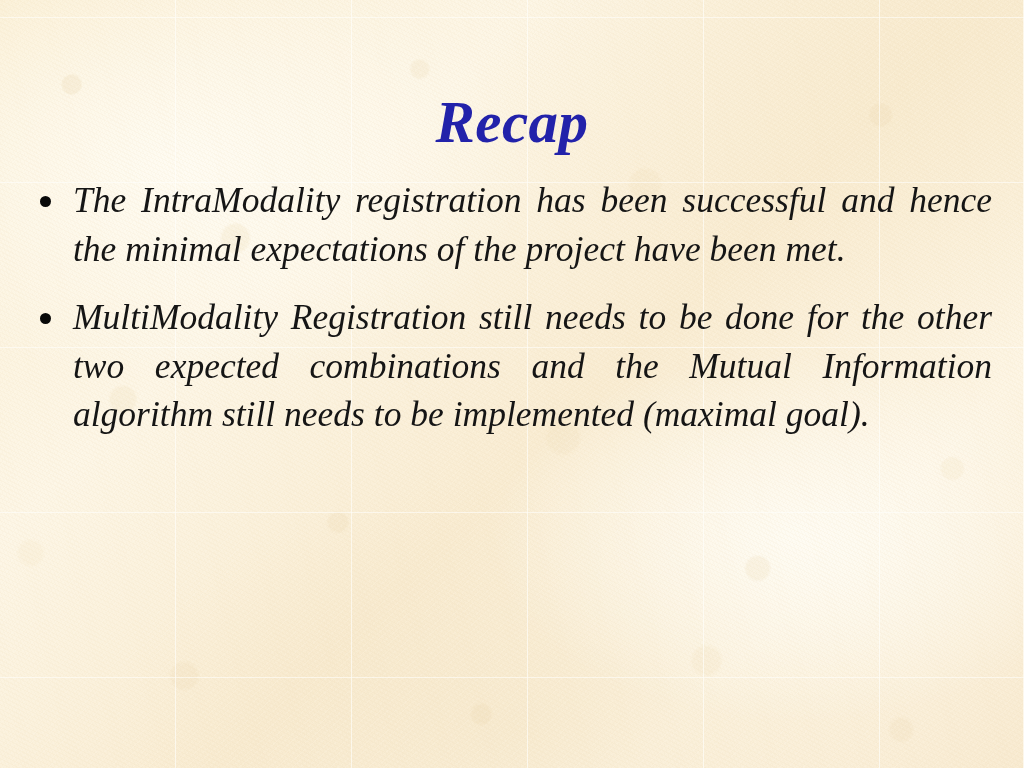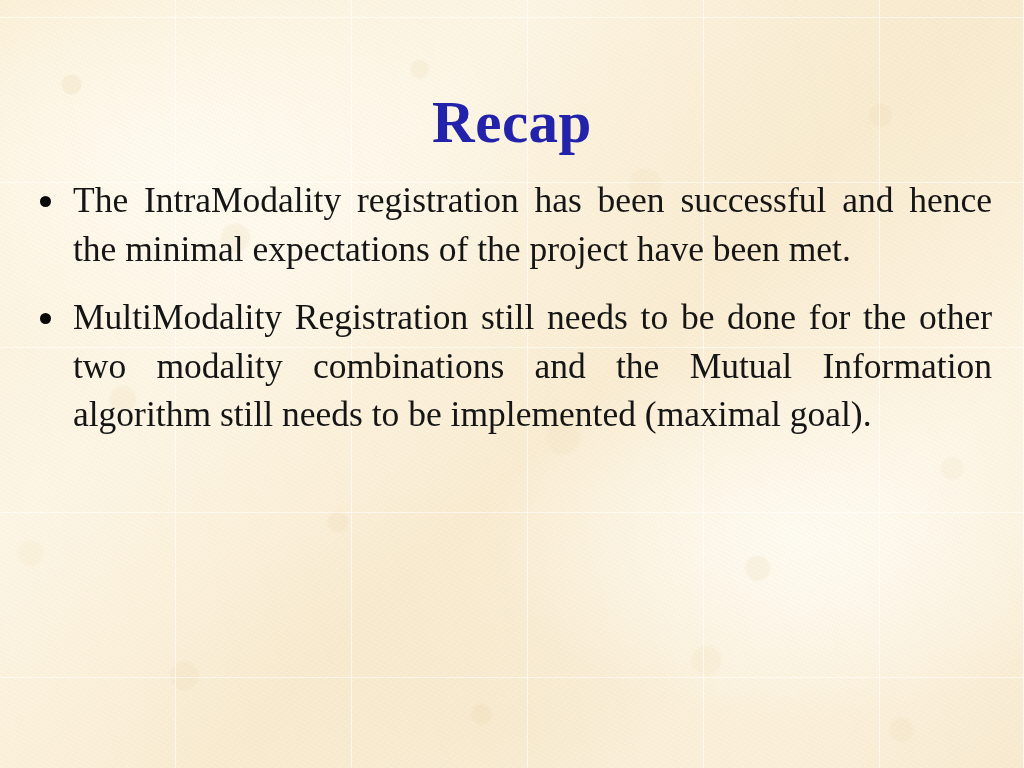--- a/index.html
+++ b/index.html
@@ -81,20 +81,21 @@
     inset: 0;
   }
 
   #slide-title {
     position: absolute;
     left: 0;
     right: 0;
     top: 53px;
     text-align: center;
     font-family: "Liberation Serif", "DejaVu Serif", serif;
+    font-style: italic;
     font-weight: bold;
     font-size: 59px;
     line-height: 1.0;
     color: #2222aa;
     letter-spacing: 0.5px;
     white-space: nowrap;
   }
 
   #bullet-list {
     position: absolute;
@@ -104,20 +105,21 @@
     list-style: none;
     margin: 0;
     padding: 0;
   }
 
   .bullet-item {
     position: relative;
     padding-left: 43px;
     margin-bottom: 20px;
     font-family: "Liberation Serif", "DejaVu Serif", serif;
+    font-style: italic;
     font-weight: normal;
     font-size: 35.5px;
     line-height: 48.5px;
     color: #151515;
     text-align: justify;
     text-justify: inter-word;
     -webkit-hyphens: none;
     hyphens: none;
   }
   .bullet-item:last-child { margin-bottom: 0; }
@@ -156,19 +158,19 @@
     <ul id="bullet-list">
 
       <li class="bullet-item">
         <span class="bullet-marker"></span>
         <span class="bullet-text">The IntraModality registration has been successful and hence the minimal expectations of the project have been met.</span>
       </li>
 
 
       <li class="bullet-item">
         <span class="bullet-marker"></span>
-        <span class="bullet-text">MultiModality Registration still needs to be done for the other two modality combinations and the Mutual Information algorithm still needs to be implemented (maximal goal).</span>
+        <span class="bullet-text">MultiModality Registration still needs to be done for the other two expected combinations and the Mutual Information algorithm still needs to be implemented (maximal goal).</span>
       </li>
 
     </ul>
 
   </div>
 </div>
 
 </body></html>

